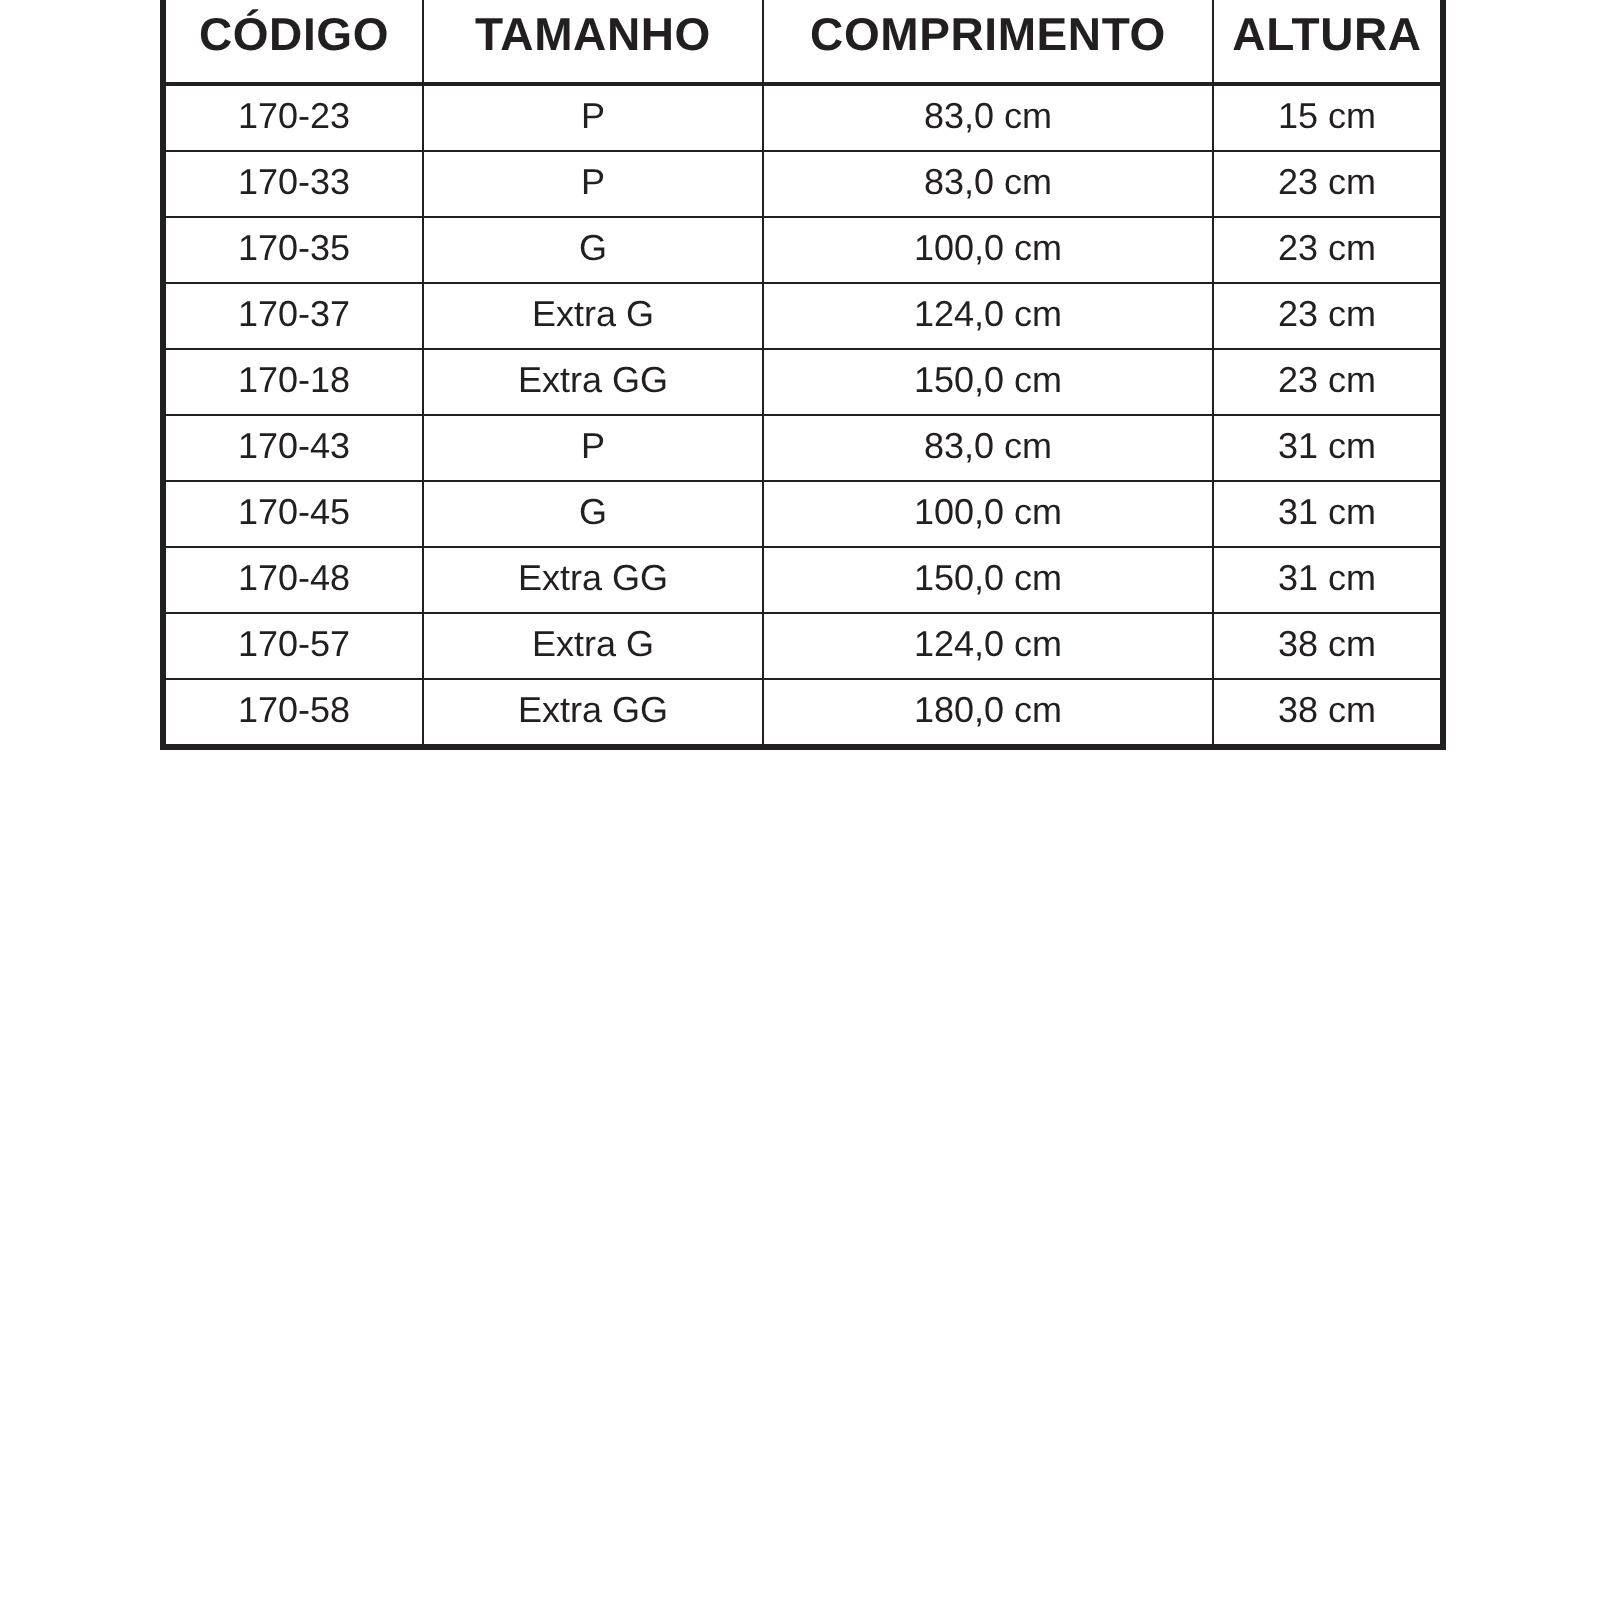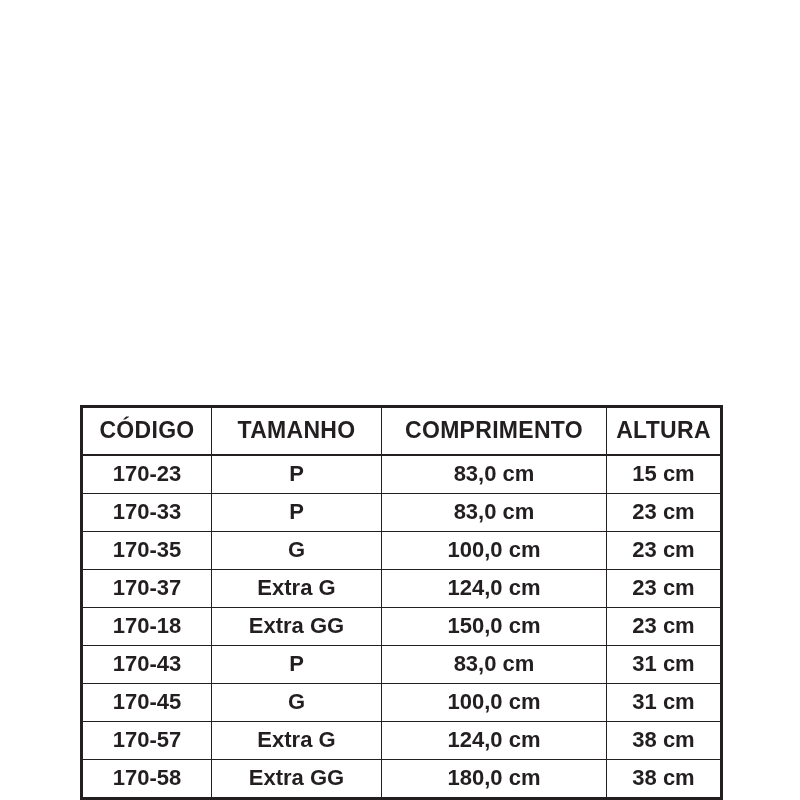--- a/index.html
+++ b/index.html
@@ -11,21 +11,21 @@
     height: 800px;
     background: #ffffff;
     font-family: "Liberation Sans", sans-serif;
     overflow: hidden;
   }
   .page {
     position: relative;
     width: 800px;
     height: 800px;
     display: flex;
-    align-items: flex-end;
+    align-items: flex-start;
     justify-content: center;
   }
   .table-wrap {
     width: 640px;
     margin-top: -8px;
   }
   table.spec {
     border-collapse: collapse;
     width: 100%;
     table-layout: fixed;
@@ -39,22 +39,22 @@
     white-space: nowrap;
   }
   table.spec thead th {
     font-size: 23px;
     font-weight: bold;
     letter-spacing: 0.3px;
     padding: 9px 4px 10px 4px;
     border-bottom-width: 2px;
   }
   table.spec tbody td {
-    font-size: 22px;
-    font-weight: bold;
+    font-size: 18px;
+    font-weight: normal;
     padding: 5px 4px 6px 4px;
   }
   
   table.spec {
     border: 3px solid #231f20;
   }
   col.c-codigo { width: 130px; }
   col.c-tamanho { width: 170px; }
   col.c-comprimento { width: 225px; }
   col.c-altura { width: 115px; }
@@ -116,20 +116,26 @@
           <td>83,0 cm</td>
           <td>31 cm</td>
         </tr>
         <tr>
           <td>170-45</td>
           <td>G</td>
           <td>100,0 cm</td>
           <td>31 cm</td>
         </tr>
         <tr>
+          <td>170-48</td>
+          <td>Extra GG</td>
+          <td>150,0 cm</td>
+          <td>31 cm</td>
+        </tr>
+        <tr>
           <td>170-57</td>
           <td>Extra G</td>
           <td>124,0 cm</td>
           <td>38 cm</td>
         </tr>
         <tr>
           <td>170-58</td>
           <td>Extra GG</td>
           <td>180,0 cm</td>
           <td>38 cm</td>

